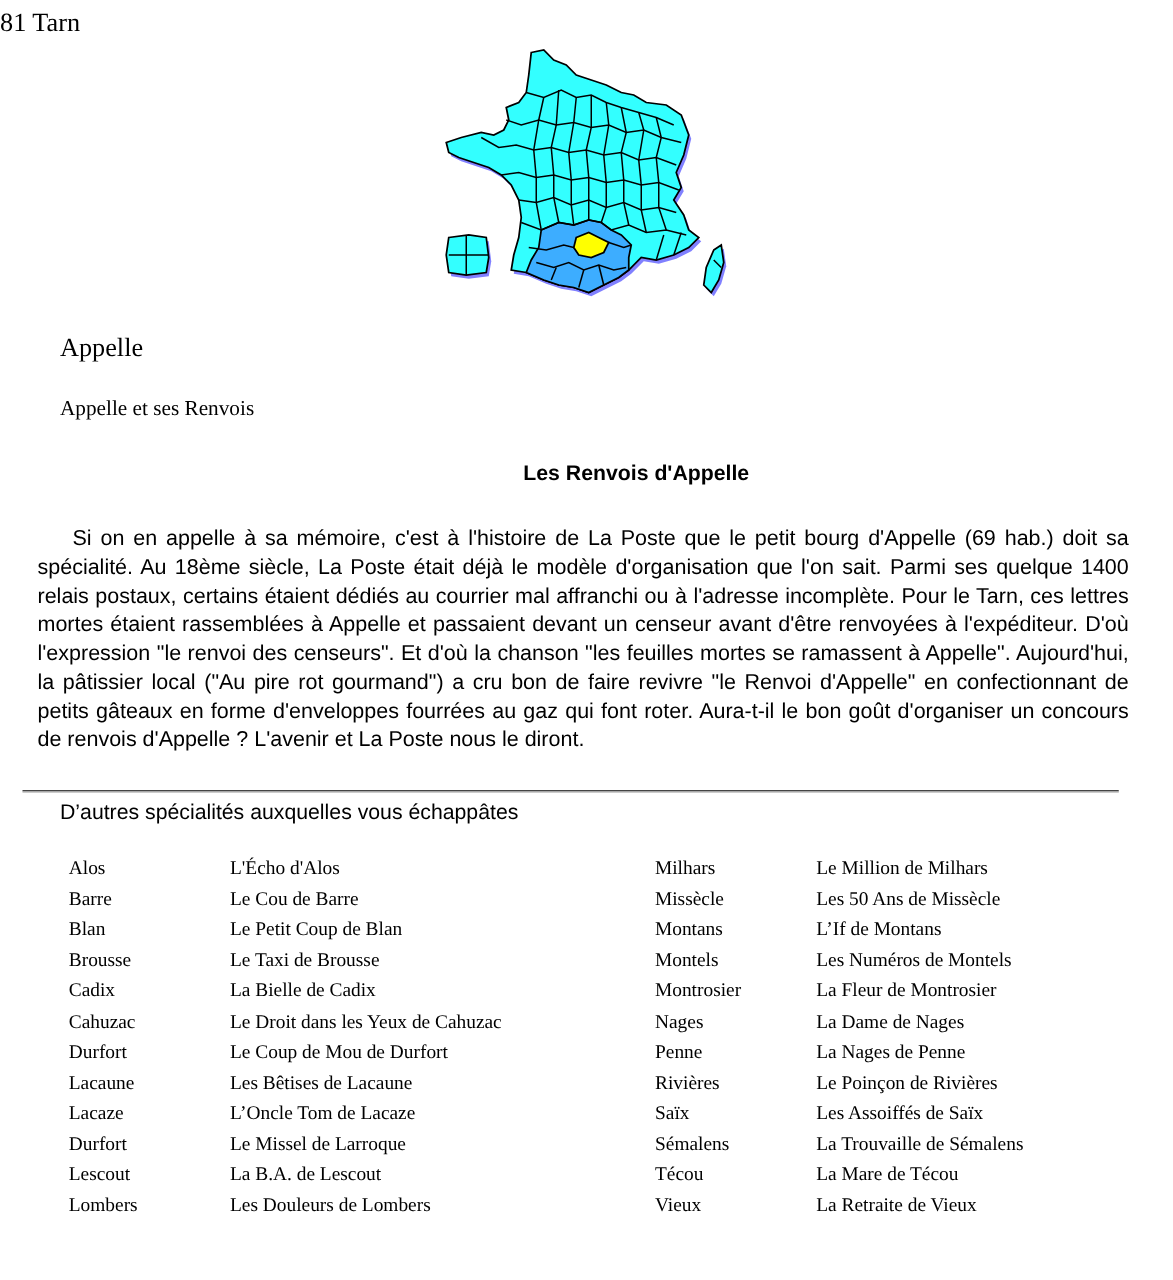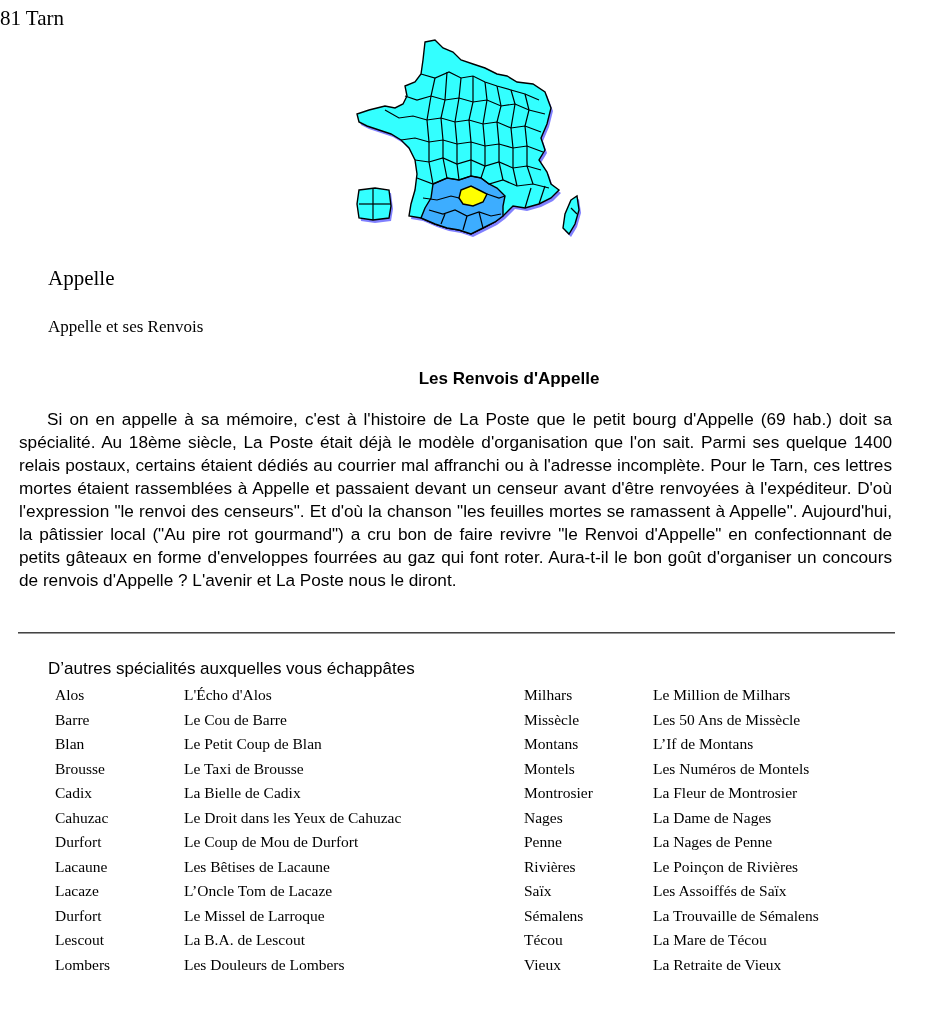--- a/index.html
+++ b/index.html
@@ -7,25 +7,25 @@
     .serif { font-family: "Liberation Serif", "DejaVu Serif", serif; }
     .sans { font-family: "Liberation Sans", "DejaVu Sans", sans-serif; }
 
     #dept-title { position: absolute; left: 0; width: 938px; top: 6px; text-align: left; font-size: 21px; }
     #map-wrap { position: absolute; left: 355px; top: 38px; width: 230px; height: 205px; }
 
     #town-title { position: absolute; left: 48px; top: 266px; font-size: 21px; }
     #town-subtitle { position: absolute; left: 48px; top: 317px; font-size: 17px; }
     #article-title { position: absolute; left: 0; width: 938px; top: 369px; text-align: center; font-size: 17px; font-weight: bold; padding-left: 40px; }
 
-    #article-body { position: absolute; left: 19px; top: 408px; width: 873px; font-size: 17.2px; line-height: 23px; text-align: justify; text-indent: 28px; margin: 0; }
+    #article-body { position: absolute; left: 19px; top: 408px; width: 873px; font-size: 17.2px; line-height: 23px; text-align: justify; text-indent: 28px; margin: 11px; }
 
     #separator { position: absolute; left: 18px; top: 632px; width: 877px; height: 0; border-top: 1px solid #444; border-bottom: 1px solid #999; }
 
-    #others-title { position: absolute; left: 48px; top: 659px; font-size: 17px; }
+    #others-title { position: absolute; left: 48px; top: 640px; font-size: 17px; }
 
     .spec-list { position: absolute; top: 685px; font-size: 15.5px; }
     .spec-row { height: 24.5px; line-height: 20px; white-space: nowrap; position: relative; }
     .spec-town { position: absolute; left: 0; text-align: center; }
     .spec-name { position: absolute; }
     #list-left { left: 55px; }
     #list-left .spec-name { left: 129px; }
     #list-right { left: 524px; }
     #list-right .spec-name { left: 129px; }
   </style>

